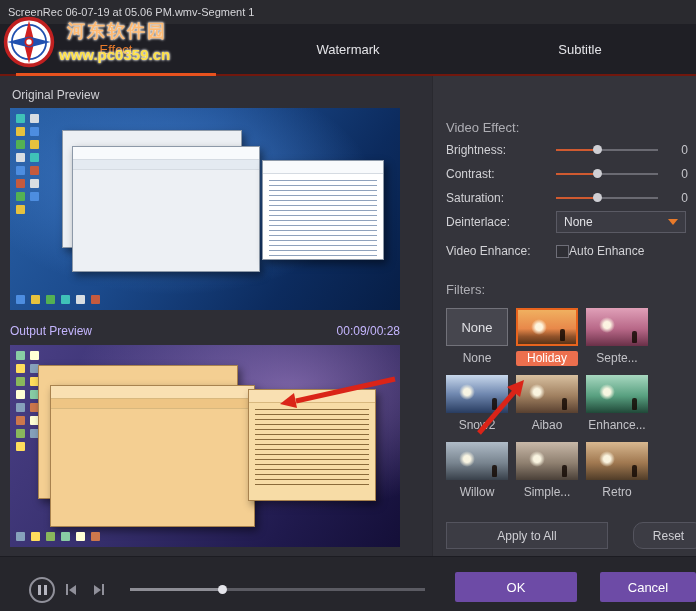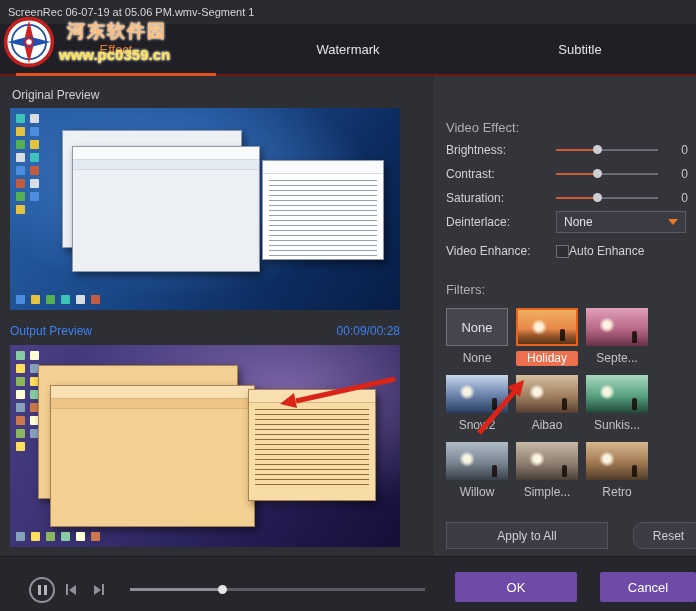--- a/index.html
+++ b/index.html
@@ -16,21 +16,21 @@
 
   
   .wm{position:absolute;left:2px;top:15px;display:flex;align-items:flex-start;pointer-events:none;z-index:30;}
   .wm svg{width:54px;height:54px;}
   .wm-texts{margin-left:3px;margin-top:4px;}
   .wm-name{font-size:18px;font-weight:bold;color:#fdba74;letter-spacing:2px;text-shadow:0 0 2px #fff,0 0 3px #fff;margin-left:8px;}
   .wm-url{font-size:15px;font-weight:bold;color:#fde047;margin-top:3px;text-shadow:0 0 2px #fff,0 0 3px #fff;}
 
   
   .pv-label{position:absolute;left:12px;font-size:12px;color:#cfcfd4;}
-  .out-row{position:absolute;left:10px;top:324px;width:390px;display:flex;justify-content:space-between;font-size:12px;color:#3b82f6;}
+  .out-row{position:absolute;left:10px;top:324px;width:390px;display:flex;justify-content:space-between;font-size:12px;color:#c4b5fd;}
 
   
   .pv{position:absolute;left:10px;width:390px;height:202px;overflow:hidden;background:#0c2b5e;}
   .pv.original{top:108px;}
   .pv.output{top:345px;}
   .pv .bg{position:absolute;inset:0;}
   .original .bg{background:
     radial-gradient(ellipse at 42% 38%, rgba(150,200,255,.85) 0%, rgba(70,130,210,.45) 30%, transparent 62%),
     linear-gradient(125deg,#2a62a8 0%,#1b4a8c 40%,#0c2b5e 75%,#071e46 100%);}
   .output .bg{background:
@@ -267,21 +267,21 @@
       <div class="fcell">
         <div class="fthumb scene t-snow2"></div>
         <div class="flabel">Snow2</div>
       </div>
       <div class="fcell">
         <div class="fthumb scene t-aibao"></div>
         <div class="flabel">Aibao</div>
       </div>
       <div class="fcell">
         <div class="fthumb scene t-sunkis"></div>
-        <div class="flabel">Sunkis...</div>
+        <div class="flabel">Enhance...</div>
       </div>
       <div class="fcell">
         <div class="fthumb scene t-willow"></div>
         <div class="flabel">Willow</div>
       </div>
       <div class="fcell">
         <div class="fthumb scene t-simple"></div>
         <div class="flabel">Simple...</div>
       </div>
       <div class="fcell">

